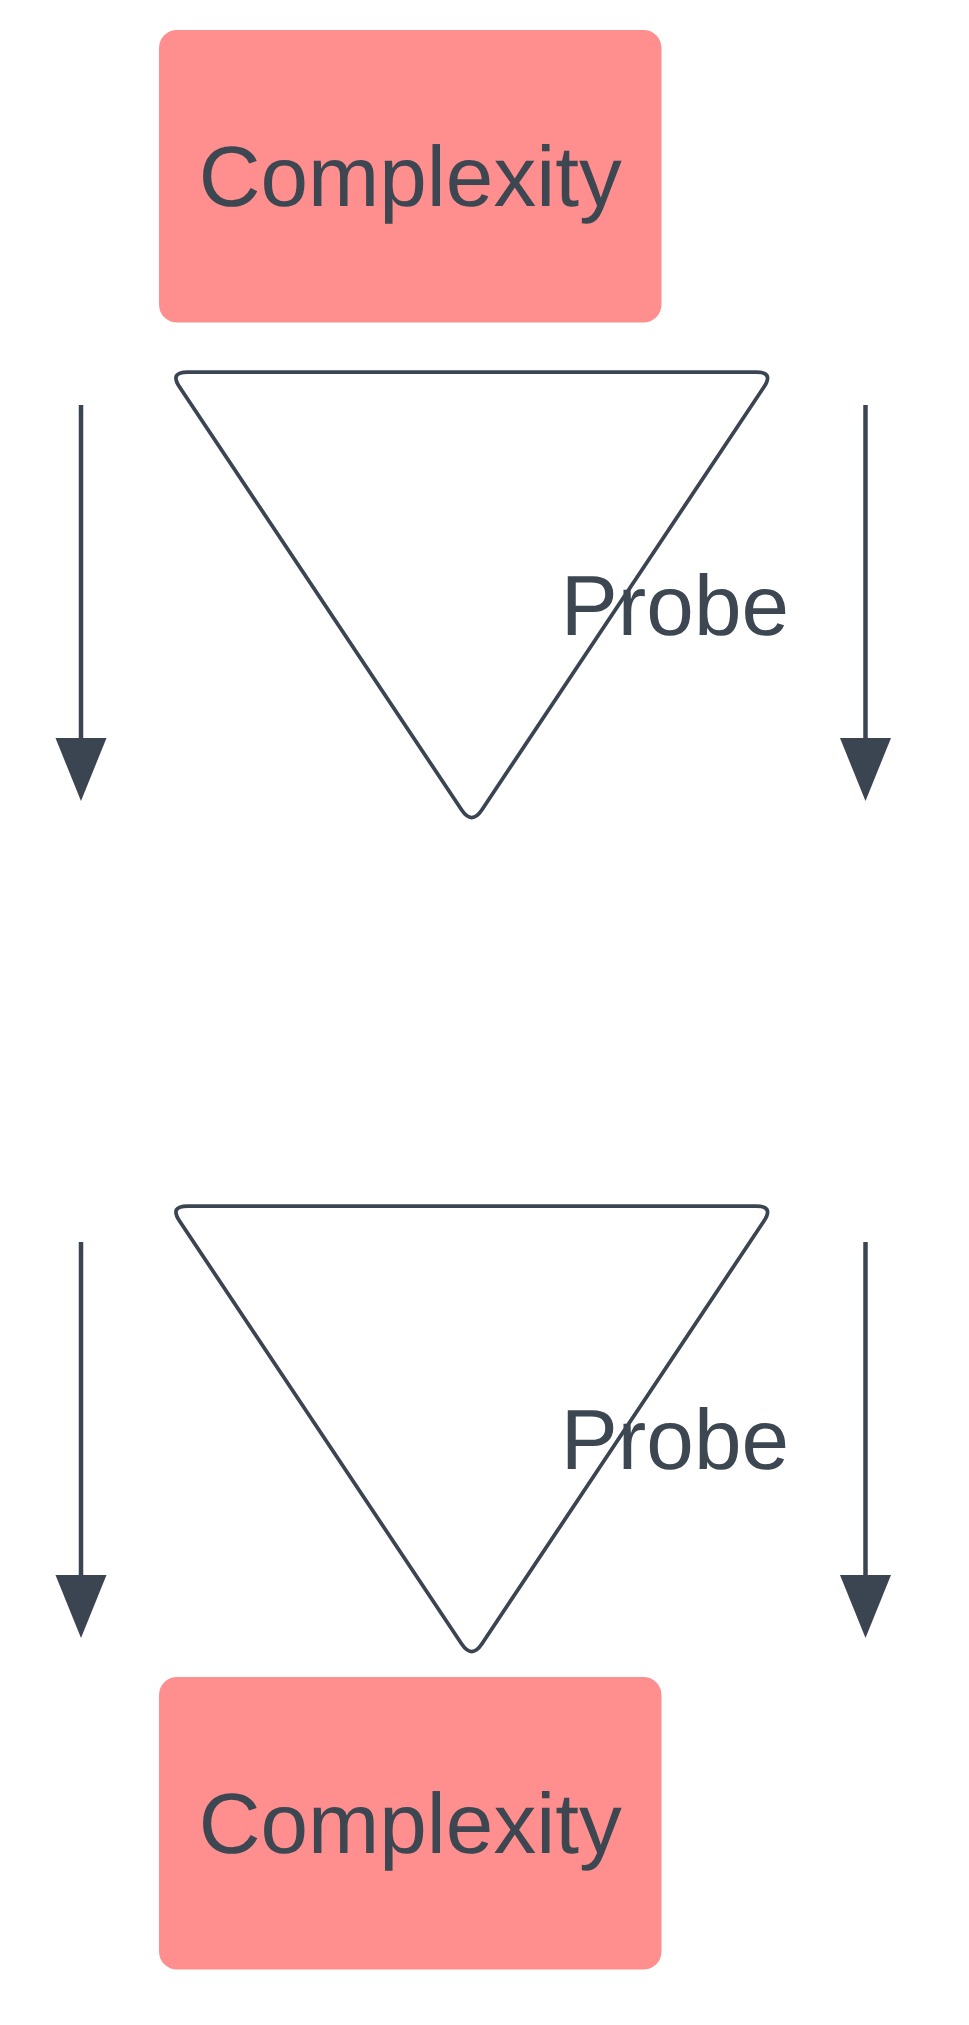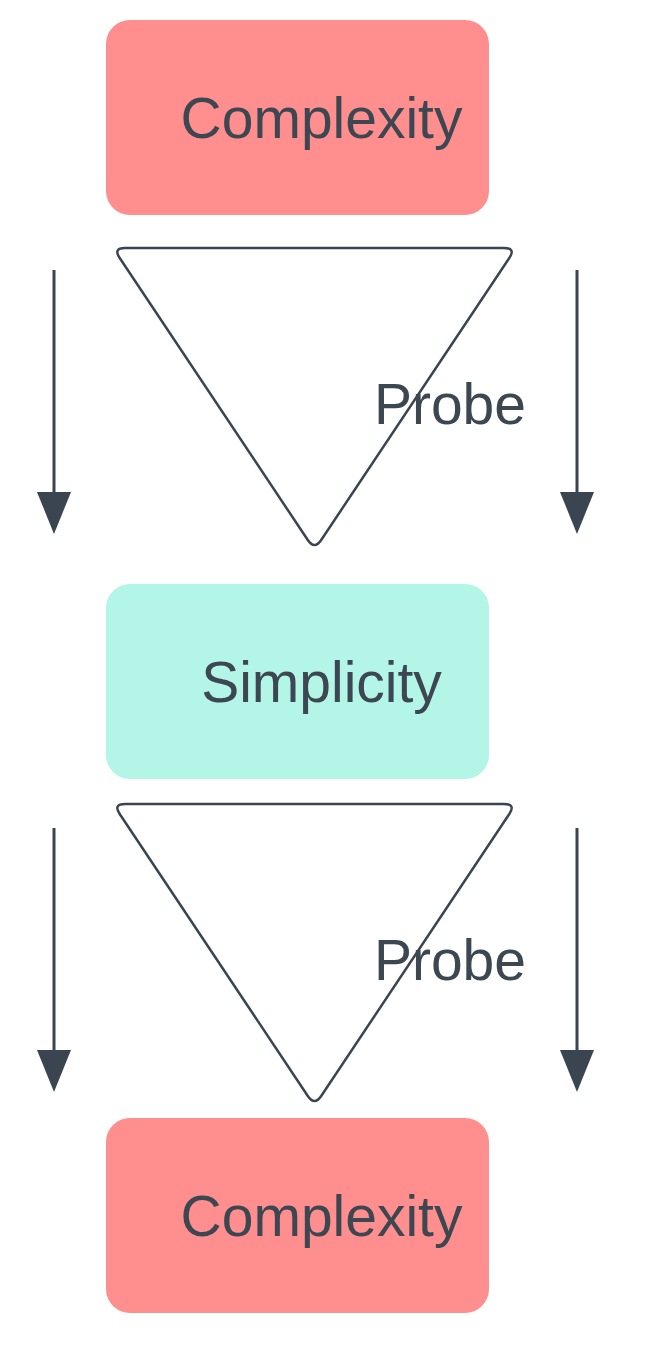--- a/index.html
+++ b/index.html
@@ -13,25 +13,24 @@
     height: 1350px;
     background: #FFFFFF;
     overflow: hidden;
     font-family: "Liberation Sans", sans-serif;
   }
   .node-box {
     position: absolute;
     left: 106px;
     width: 335px;
     height: 195px;
-    border-radius: 24px;
+    border-radius: 12px;
     display: flex;
     align-items: center;
     justify-content: center;
-    padding-left: 48px;
   }
   .node-box .node-label,
   .funnel-label {
     font-size: 57px;
     color: #3D4751;
     letter-spacing: 0px;
     white-space: nowrap;
   }
   #box-complexity-top    { top: 20px;   background: #FF8E8E; }
   #box-simplicity        { top: 584px;  background: #B3F5E6; }
@@ -96,23 +95,20 @@
   <svg class="arrow-svg" id="arrow-top-right" viewBox="0 0 40 268">
     <line class="arrow-shaft" x1="20" y1="2" x2="20" y2="225"></line>
     <polygon class="arrow-head" points="3,224 37,224 20,266"></polygon>
   </svg>
 
   <svg class="funnel-svg" id="funnel-top" viewBox="0 0 422 318">
     <path class="funnel-path" d="M 21 8 L 400 8 Q 412 8 405.3 18 L 217.2 300 Q 210.5 310 203.8 300 L 15.7 18 Q 9 8 21 8 Z"></path>
   </svg>
   <div class="funnel-label" id="probe-label-top">Probe</div>
 
-  <div class="node-box" id="box-simplicity">
-    <span class="node-label">Simplicity</span>
-  </div>
 
   <svg class="arrow-svg" id="arrow-bottom-left" viewBox="0 0 40 268">
     <line class="arrow-shaft" x1="20" y1="2" x2="20" y2="225"></line>
     <polygon class="arrow-head" points="3,224 37,224 20,266"></polygon>
   </svg>
   <svg class="arrow-svg" id="arrow-bottom-right" viewBox="0 0 40 268">
     <line class="arrow-shaft" x1="20" y1="2" x2="20" y2="225"></line>
     <polygon class="arrow-head" points="3,224 37,224 20,266"></polygon>
   </svg>
 

